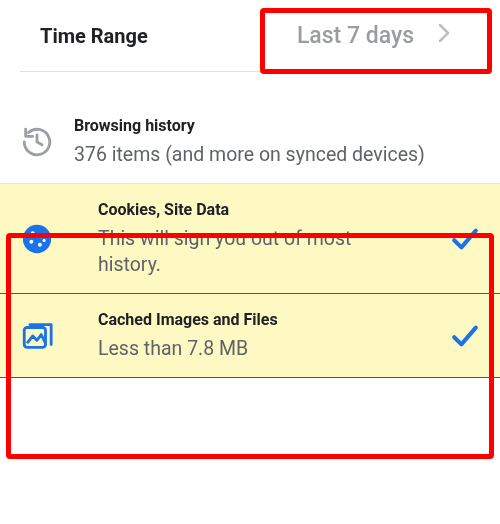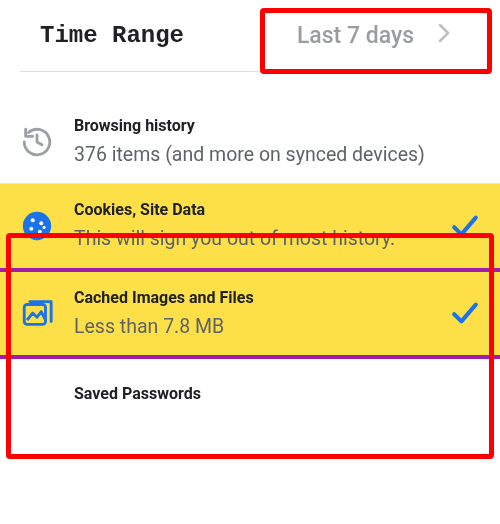--- a/index.html
+++ b/index.html
@@ -13,25 +13,24 @@
     overflow: hidden;
   }
   .time-row {
     display: flex;
     align-items: center;
     padding: 18px 20px 18px 20px;
     border-bottom: 1px solid #e0e0e0;
     margin: 0 20px;
   }
   .time-label {
-    font-size: 24px;
+    font-size: 20px;
     font-weight: 700;
     flex: 1;
     color: #202124;
-    font-family: Liberation Mono, monospace;
   }
   .time-value-wrap {
     display: flex;
     align-items: center;
     gap: 24px;
     font-size: 23px;
     font-weight: 500;
     color: #999da1;
     padding: 4px 10px;
   }
@@ -42,23 +41,24 @@
   }
   .list { margin-top: 28px; }
   .item {
     display: flex;
     align-items: center;
     padding: 16px 20px;
     min-height: 70px;
     box-sizing: border-box;
   }
   .item.selected {
-    background: #fde047;
+    background: #fef9c3;
     border-top: 1px solid #dbe7f7;
-    border-bottom: 4px solid #a21caf;
+    border-bottom: 1px solid #a21caf;
+    gap: 24px;
   }
   .item.selected + .item.selected { border-top: none; }
   .icon-slot {
     width: 54px;
     display: flex;
     justify-content: flex-start;
     align-items: center;
   }
   .icon-slot svg { width: 34px; height: 34px; }
   .text-slot { flex: 1; min-width: 0; }
@@ -162,26 +162,19 @@
         <div class="title">Cached Images and Files</div>
         <div class="subtitle">Less than 7.8 MB</div>
       </div>
       <div class="check-slot">
         <svg viewBox="0 0 24 20" fill="none" stroke="currentColor" stroke-width="3.4" stroke-linecap="round" stroke-linejoin="round">
           <polyline points="3 11 9 17 21 3"></polyline>
         </svg>
       </div>
     </div>
 
-    <div class="item">
-      <div class="icon-slot"></div>
-      <div class="text-slot">
-        <div class="title">Saved Passwords</div>
-      </div>
-      <div class="check-slot"></div>
-    </div>
 
   </div>
 
   <div id="hl-time" class="highlight-box"></div>
   <div id="hl-items" class="highlight-box"></div>
 
 </div>
 
 </body></html>

